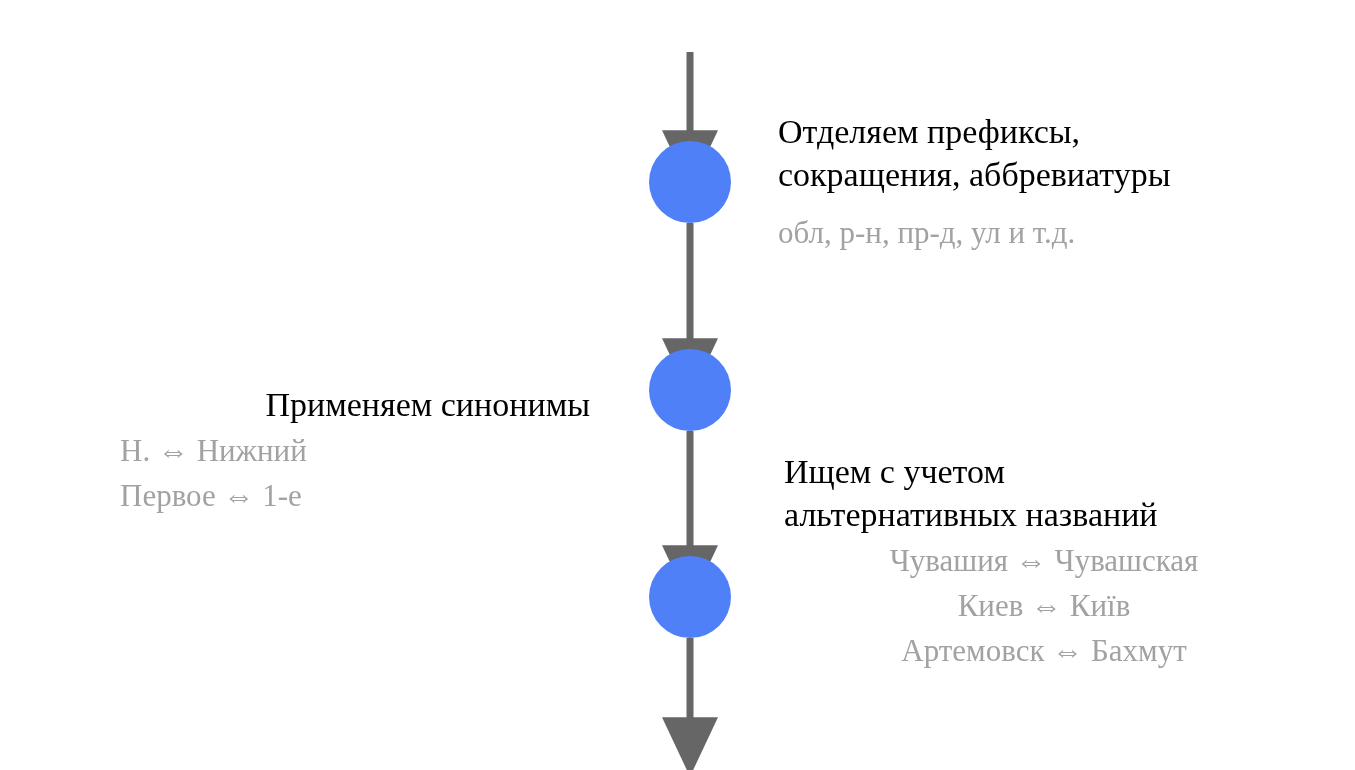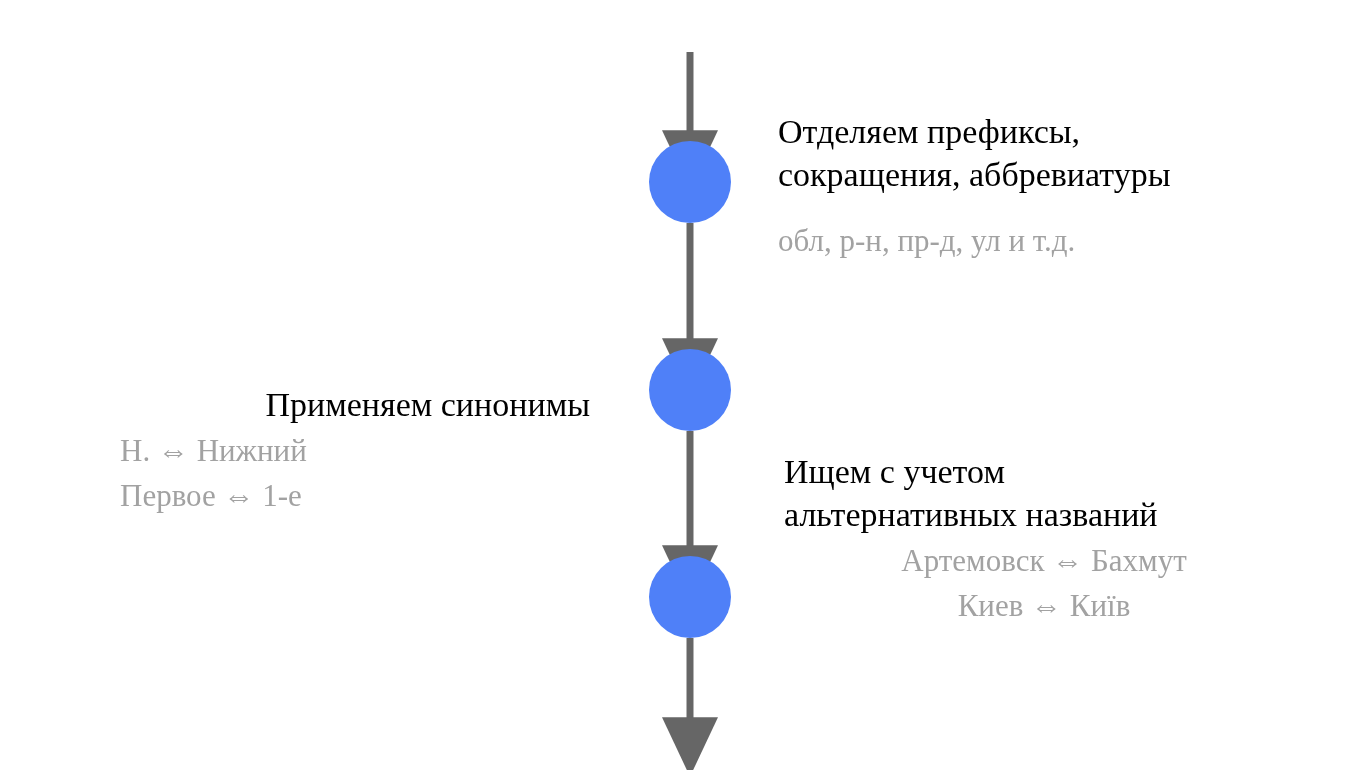--- a/index.html
+++ b/index.html
@@ -66,21 +66,21 @@
   #block-prefixes {
     left: 778px;
     top: 110px;
     width: 540px;
     text-align: left;
   }
   #block-prefixes .block-title {
     width: 530px;
   }
   #block-prefixes .block-sub {
-    margin-top: 22px;
+    margin-top: 14px;
     text-align: left;
   }
 
   
   #block-synonyms {
     left: 120px;
     top: 365px;
     width: 470px;
     text-align: right;
     margin-top: 18px;
@@ -151,18 +151,19 @@
     <div class="block-sub">
       <span class="sub-line">Н. ⇔ Нижний</span>
       <span class="sub-line">Первое ⇔ 1-е</span>
     </div>
   </div>
 
   <div class="text-block" id="block-alternatives">
     <div class="block-title">Ищем с учетом
 альтернативных названий</div>
     <div class="block-sub">
+      <span class="sub-line">Чувашия ⇔ Чувашская</span>
+      <span class="sub-line">Киев ⇔ Київ</span>
       <span class="sub-line">Артемовск ⇔ Бахмут</span>
-      <span class="sub-line">Киев ⇔ Київ</span>
     </div>
   </div>
 
 </div>
 
 </body></html>

